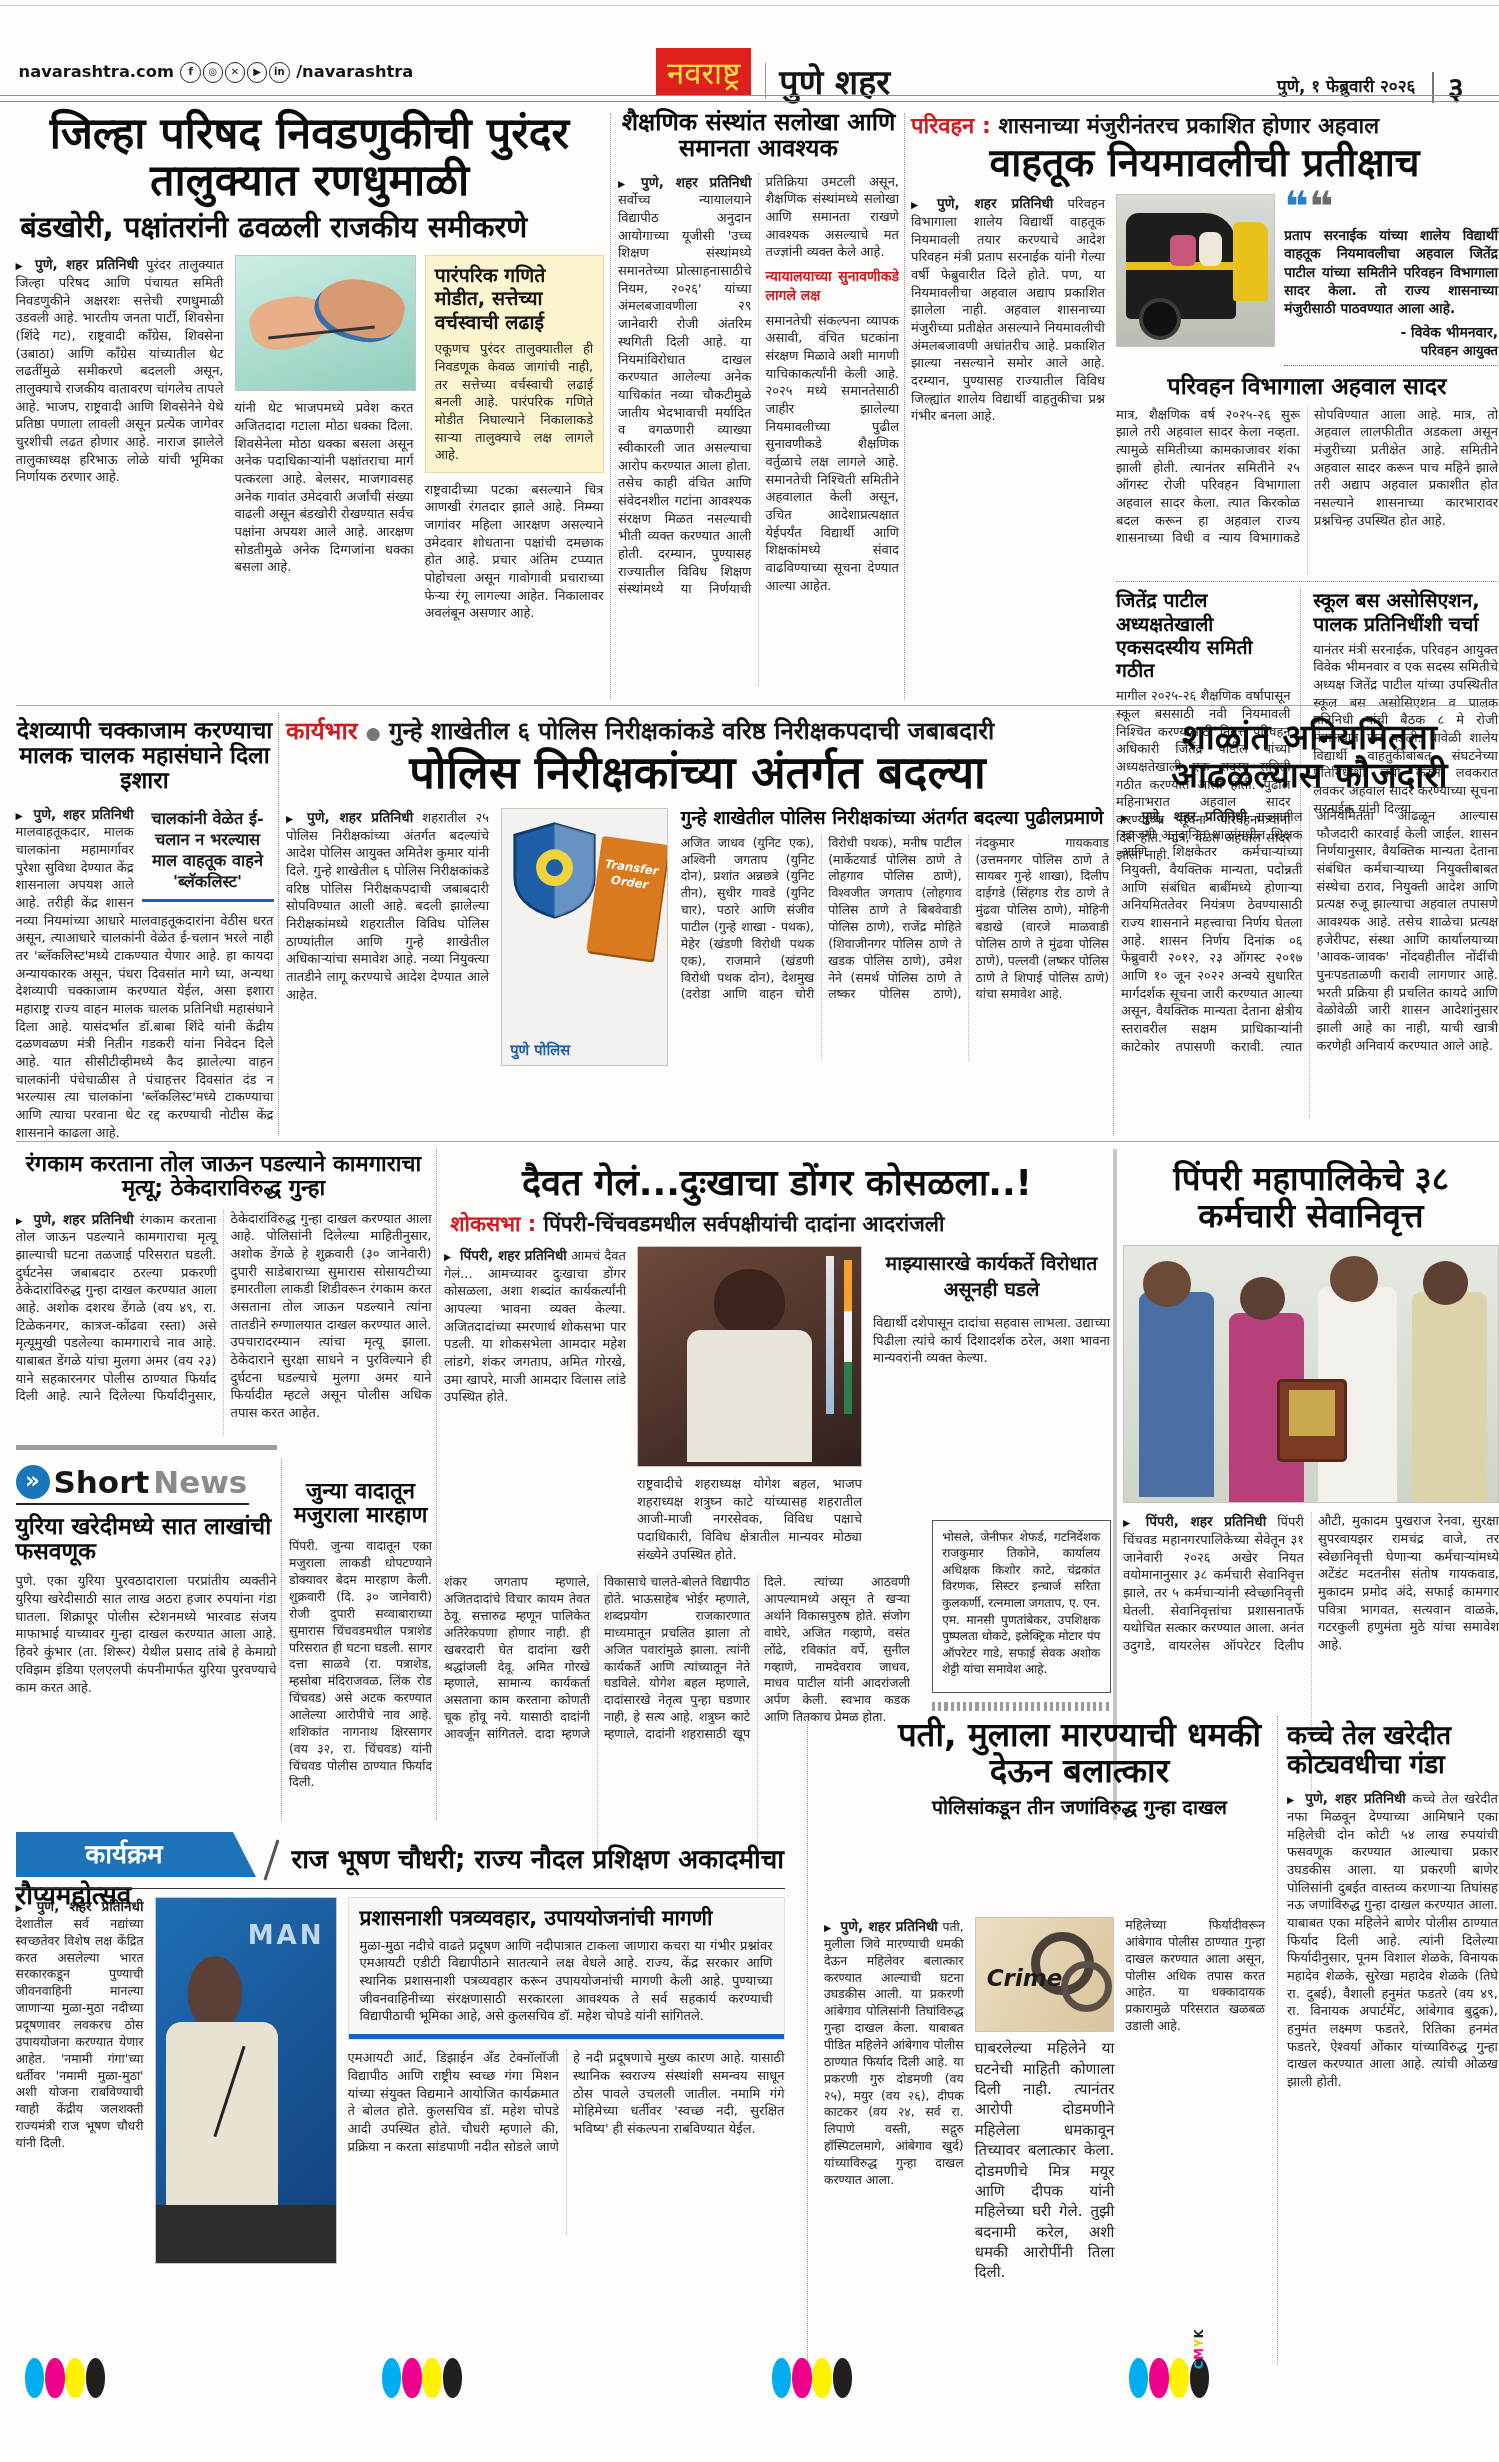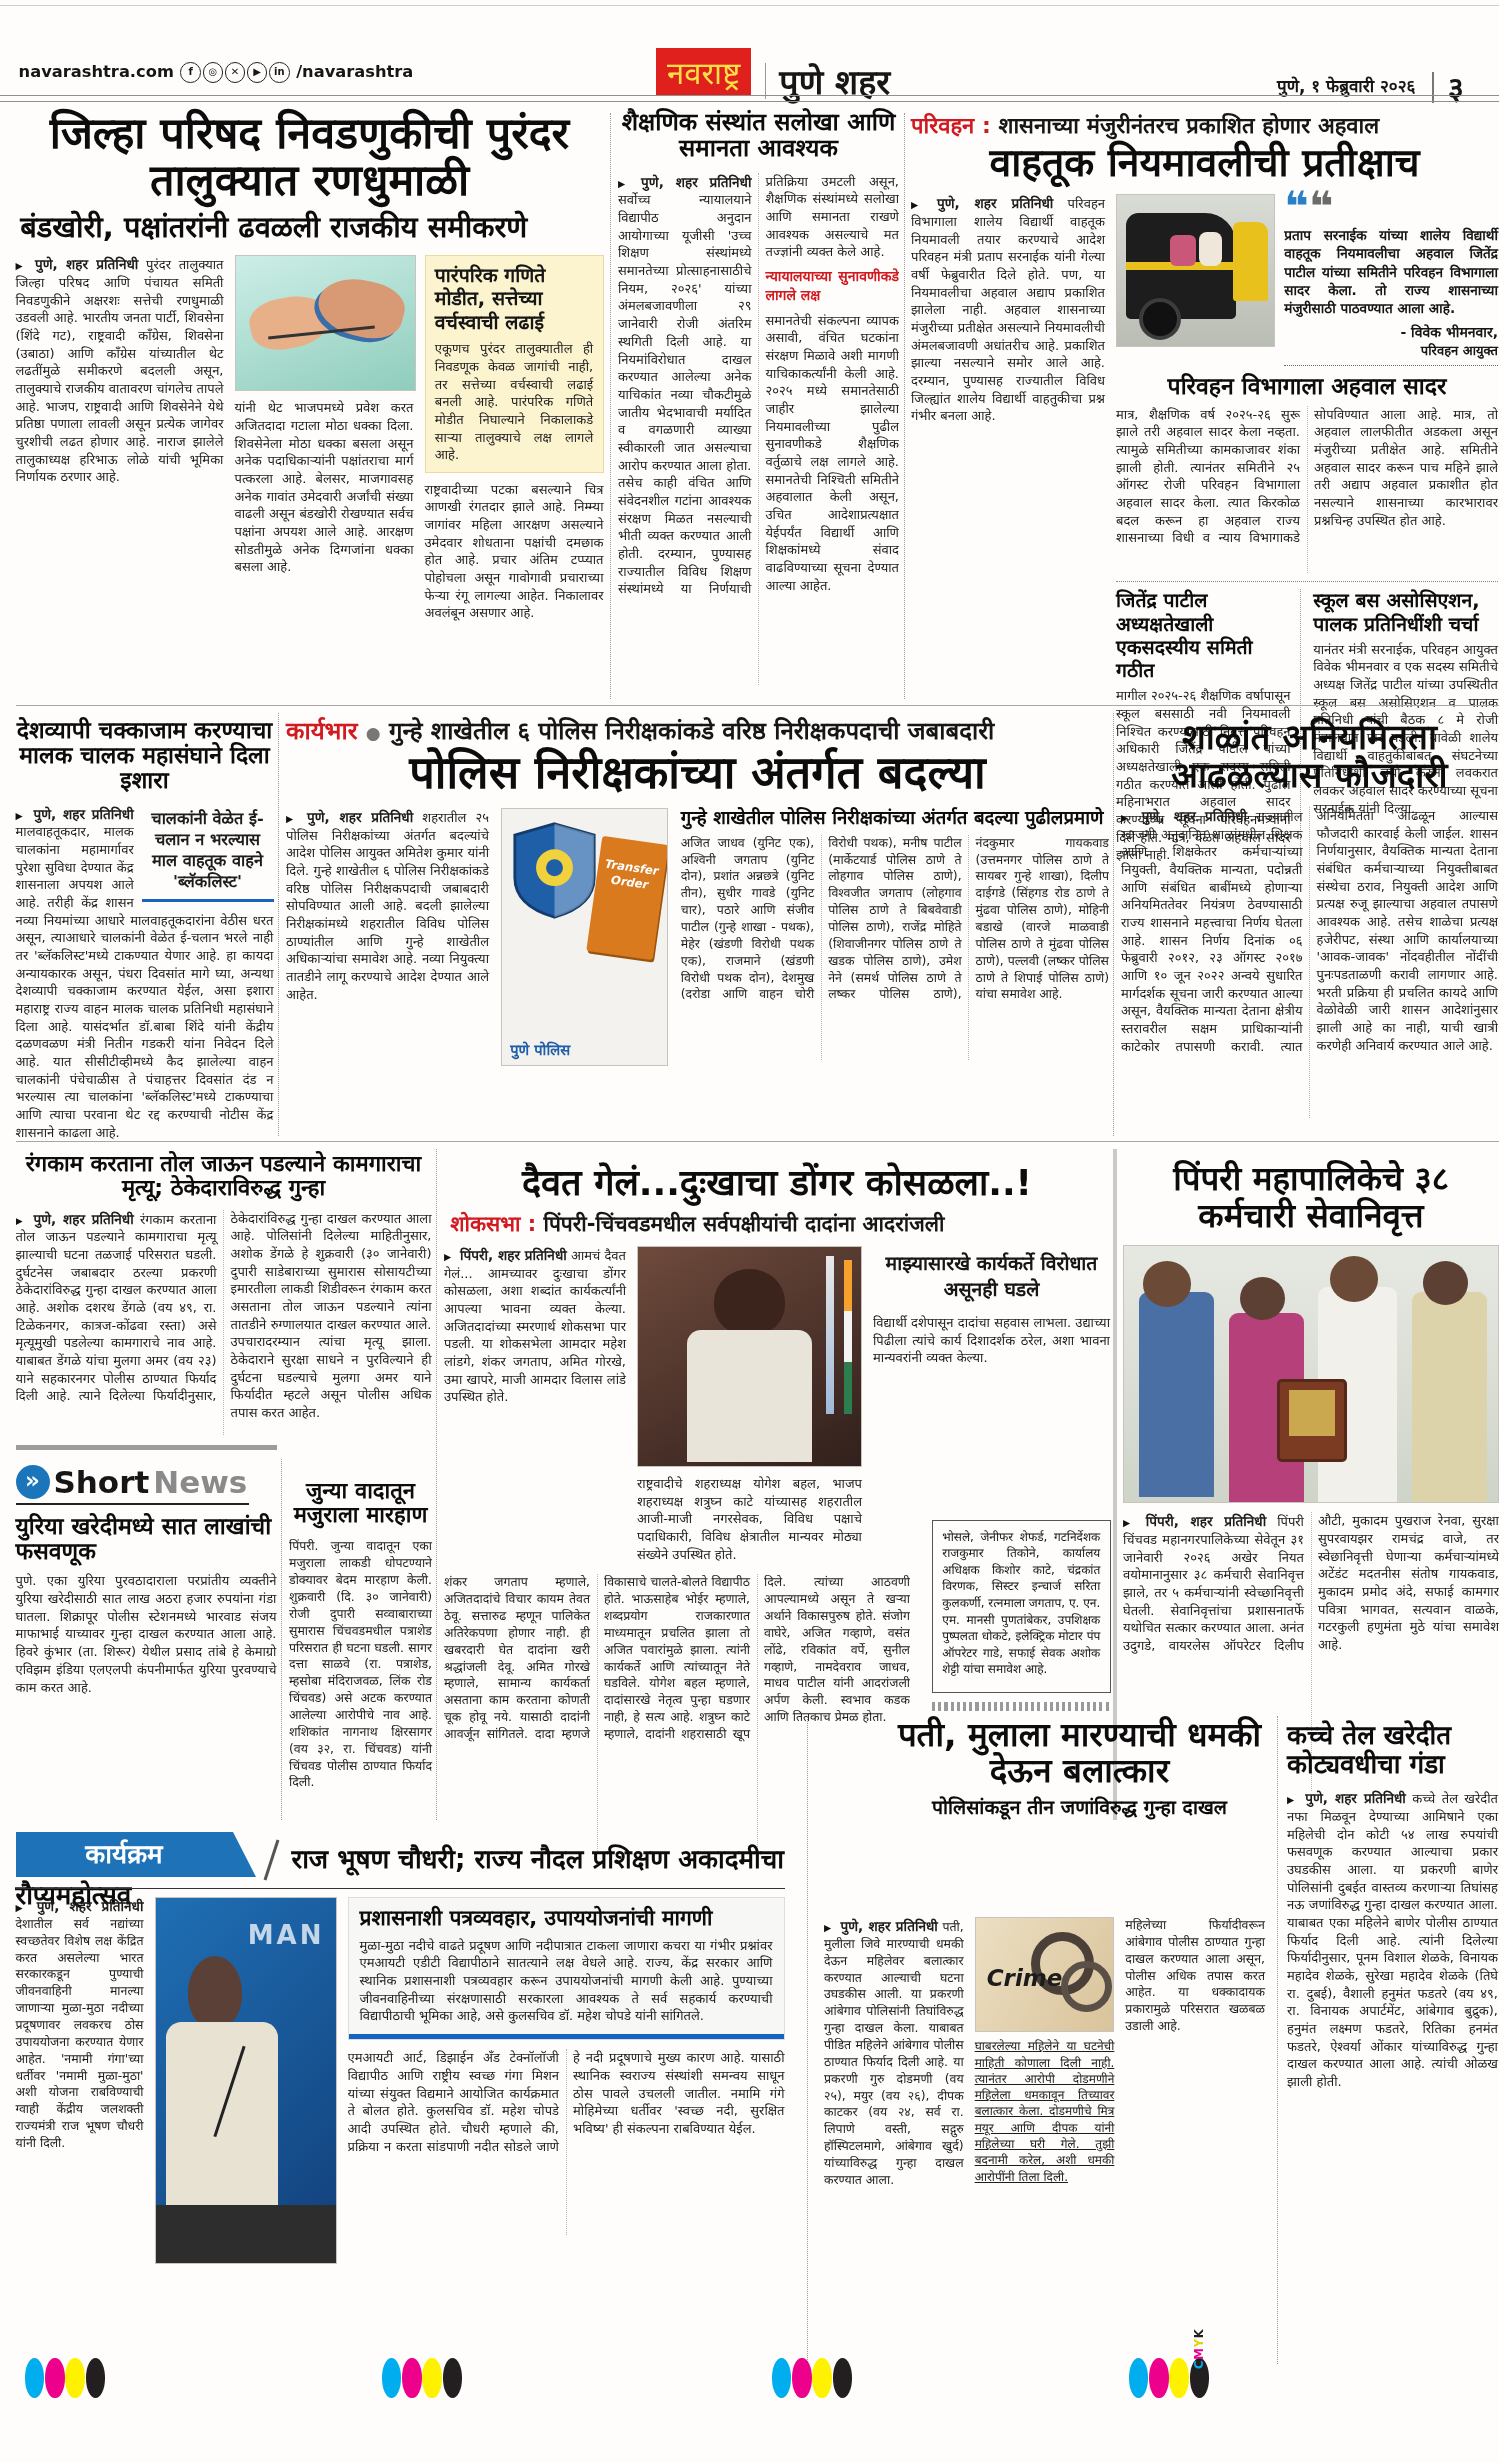--- a/index.html
+++ b/index.html
@@ -359,21 +359,21 @@
         <span class="marker"></span>
         <b class="byl">पुणे, शहर प्रतिनिधी</b>
         <span>पती, मुलीला जिवे मारण्याची धमकी देऊन महिलेवर बलात्कार करण्यात आल्याची घटना उघडकीस आली. या प्रकरणी आंबेगाव पोलिसांनी तिघांविरुद्ध गुन्हा दाखल केला. याबाबत पीडित महिलेने आंबेगाव पोलीस ठाण्यात फिर्याद दिली आहे. या प्रकरणी गुरु दोडमणी (वय २५), मयुर (वय २६), दीपक काटकर (वय २४, सर्व रा. लिपाणे वस्ती, सद्गुरु हॉस्पिटलमागे, आंबेगाव खुर्द) यांच्याविरुद्ध गुन्हा दाखल करण्यात आला.</span>
       </p>
       <div>
         <div class="ph" style="height:113px;background:linear-gradient(120deg,#ecdfc3,#d9c39a);">
           <div style="position:absolute;left:40%;top:12%;width:45px;height:45px;border:9.3px solid #4a4038;border-radius:50%;"></div>
           <div style="position:absolute;left:62%;top:38%;width:37px;height:37px;border:7.8px solid #5a5048;border-radius:50%;"></div>
           <span style="position:absolute;left:8%;top:42%;font-size:23px;font-weight:700;font-style:italic;color:#1c1c1c;">Crime</span>
         </div>
-        <p class="body-txt" style="margin:6.2px 0 0 0;font-size:12px;text-decoration:underline;">घाबरलेल्या महिलेने या घटनेची माहिती कोणाला दिली नाही. त्यानंतर आरोपी दोडमणीने महिलेला धमकावून तिच्यावर बलात्कार केला. दोडमणीचे मित्र मयूर आणि दीपक यांनी महिलेच्या घरी गेले. तुझी बदनामी करेल, अशी धमकी आरोपींनी तिला दिली.</p>
+        <p class="body-txt" style="margin:6.2px 0 0 0;font-size:15px;">घाबरलेल्या महिलेने या घटनेची माहिती कोणाला दिली नाही. त्यानंतर आरोपी दोडमणीने महिलेला धमकावून तिच्यावर बलात्कार केला. दोडमणीचे मित्र मयूर आणि दीपक यांनी महिलेच्या घरी गेले. तुझी बदनामी करेल, अशी धमकी आरोपींनी तिला दिली.</p>
       </div>
       <p class="body-txt" style="margin:0;font-size:12.4px;">महिलेच्या फिर्यादीवरून आंबेगाव पोलीस ठाण्यात गुन्हा दाखल करण्यात आला असून, पोलीस अधिक तपास करत आहेत. या धक्कादायक प्रकारामुळे परिसरात खळबळ उडाली आहे.</p>
     </div>
   </section>
 
   <div class="vline" style="left:1277px;top:1716px;height:648px;"></div>
 
   <section class="abs" style="left:1287px;top:1717px;width:211px;height:649px;">
     <h1 class="hl" style="font-size:26px;margin:4px 0 11px 0;">कच्चे तेल खरेदीत कोट्यवधीचा गंडा</h1>
     <p class="body-txt" style="margin:0;">

